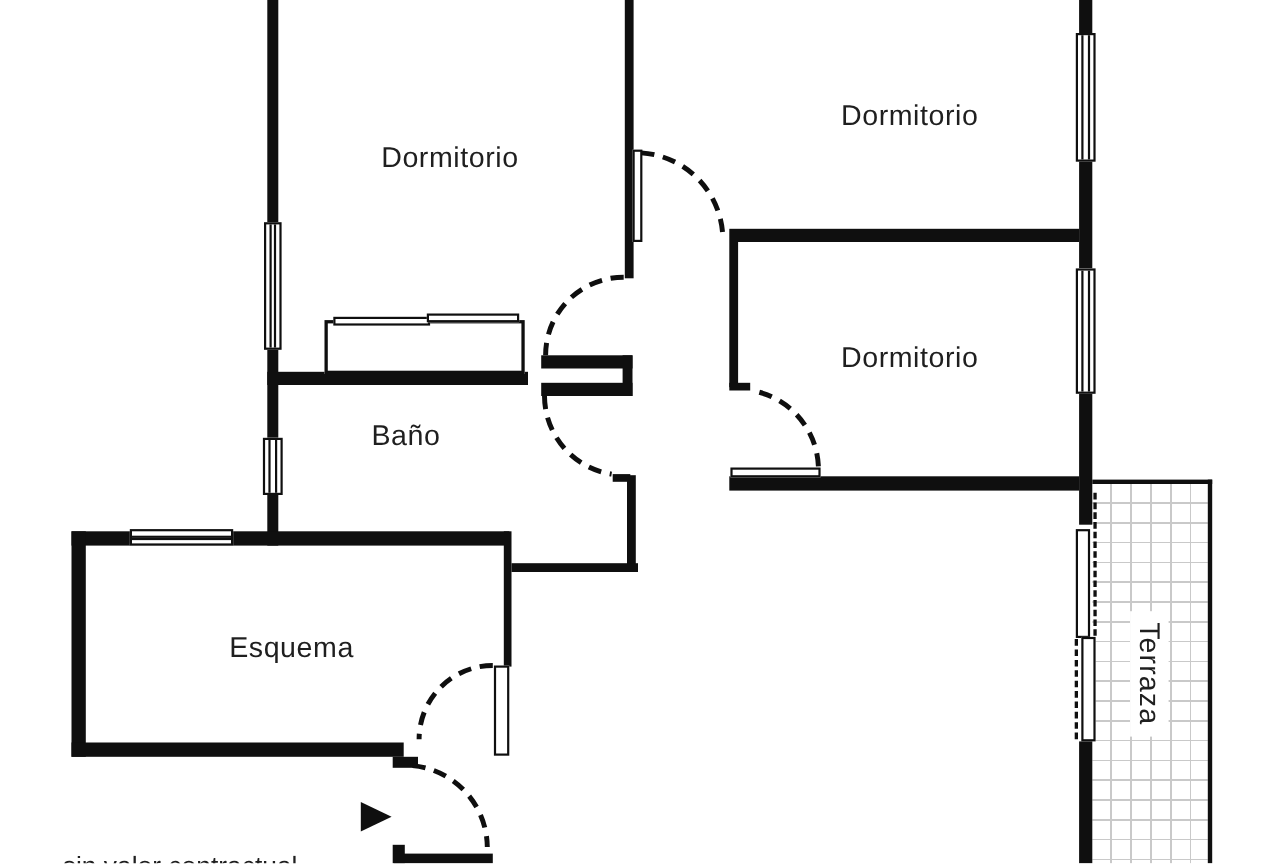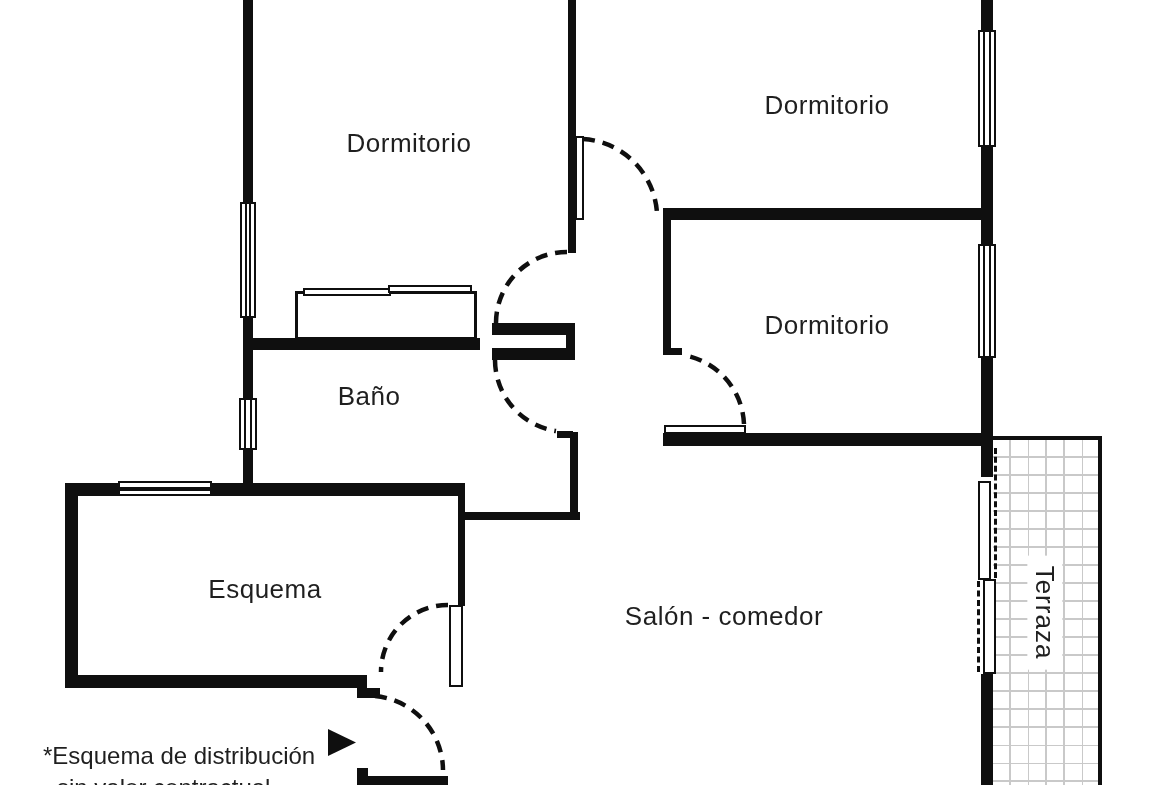--- a/index.html
+++ b/index.html
@@ -121,21 +121,19 @@
       <path d="M 375 696 A 75 75 0 0 1 443 770"></path>
     </g>
     <polygon points="328,729 356,742.5 328,756" fill="#0f0f0f"></polygon>
   </svg>
 
   <div class="room-label" style="left:409px;top:143px;">Dormitorio</div>
   <div class="room-label" style="left:827px;top:105px;">Dormitorio</div>
   <div class="room-label" style="left:827px;top:325px;">Dormitorio</div>
   <div class="room-label" style="left:369px;top:396px;">Baño</div>
   <div class="room-label" style="left:265px;top:589px;">Esquema</div>
-  <div class="room-label" style="left:724px;top:616px;">Salón - comedor</div>
   <div class="terraza-box">
     <span class="terraza-label">Terraza</span>
   </div>
 
-  <div class="note" style="left:43px;top:742px;">*Esquema de distribución</div>
   <div class="note" style="left:57px;top:774px;">sin valor contractual</div>
 
 </div>
 
 </body></html>

